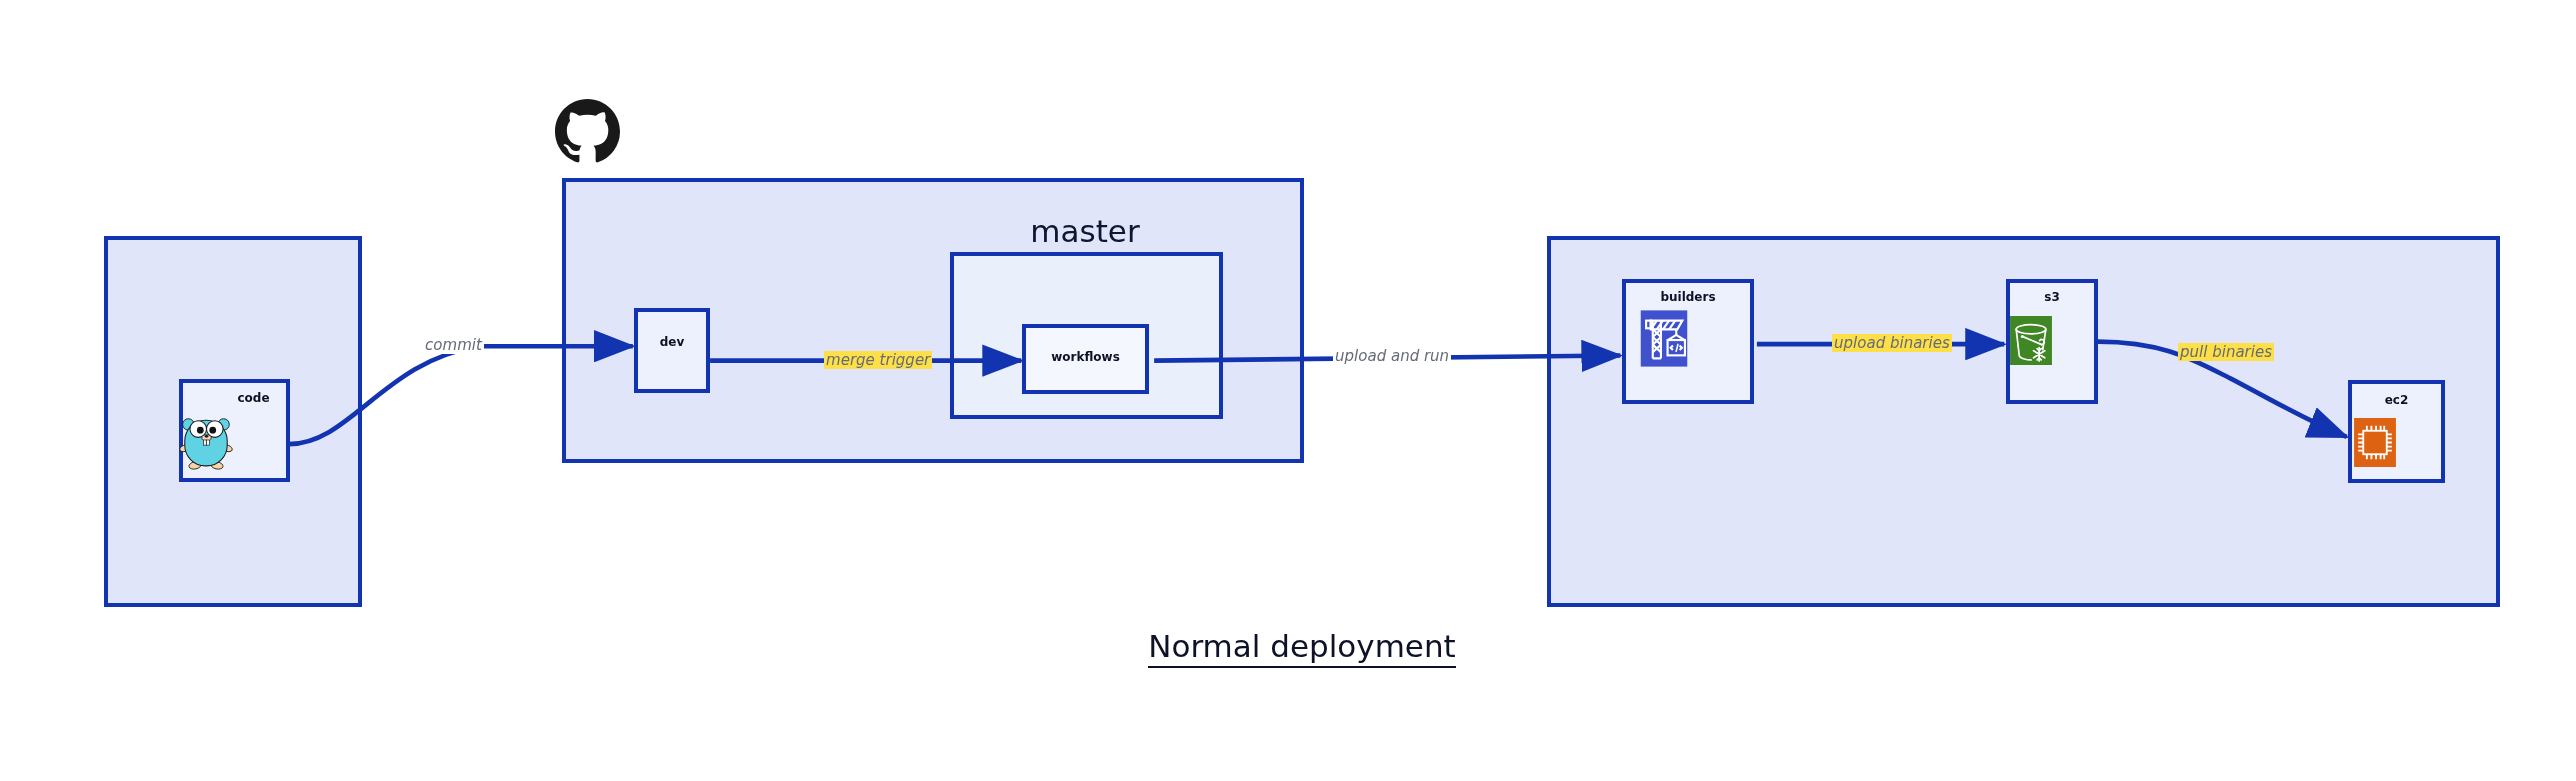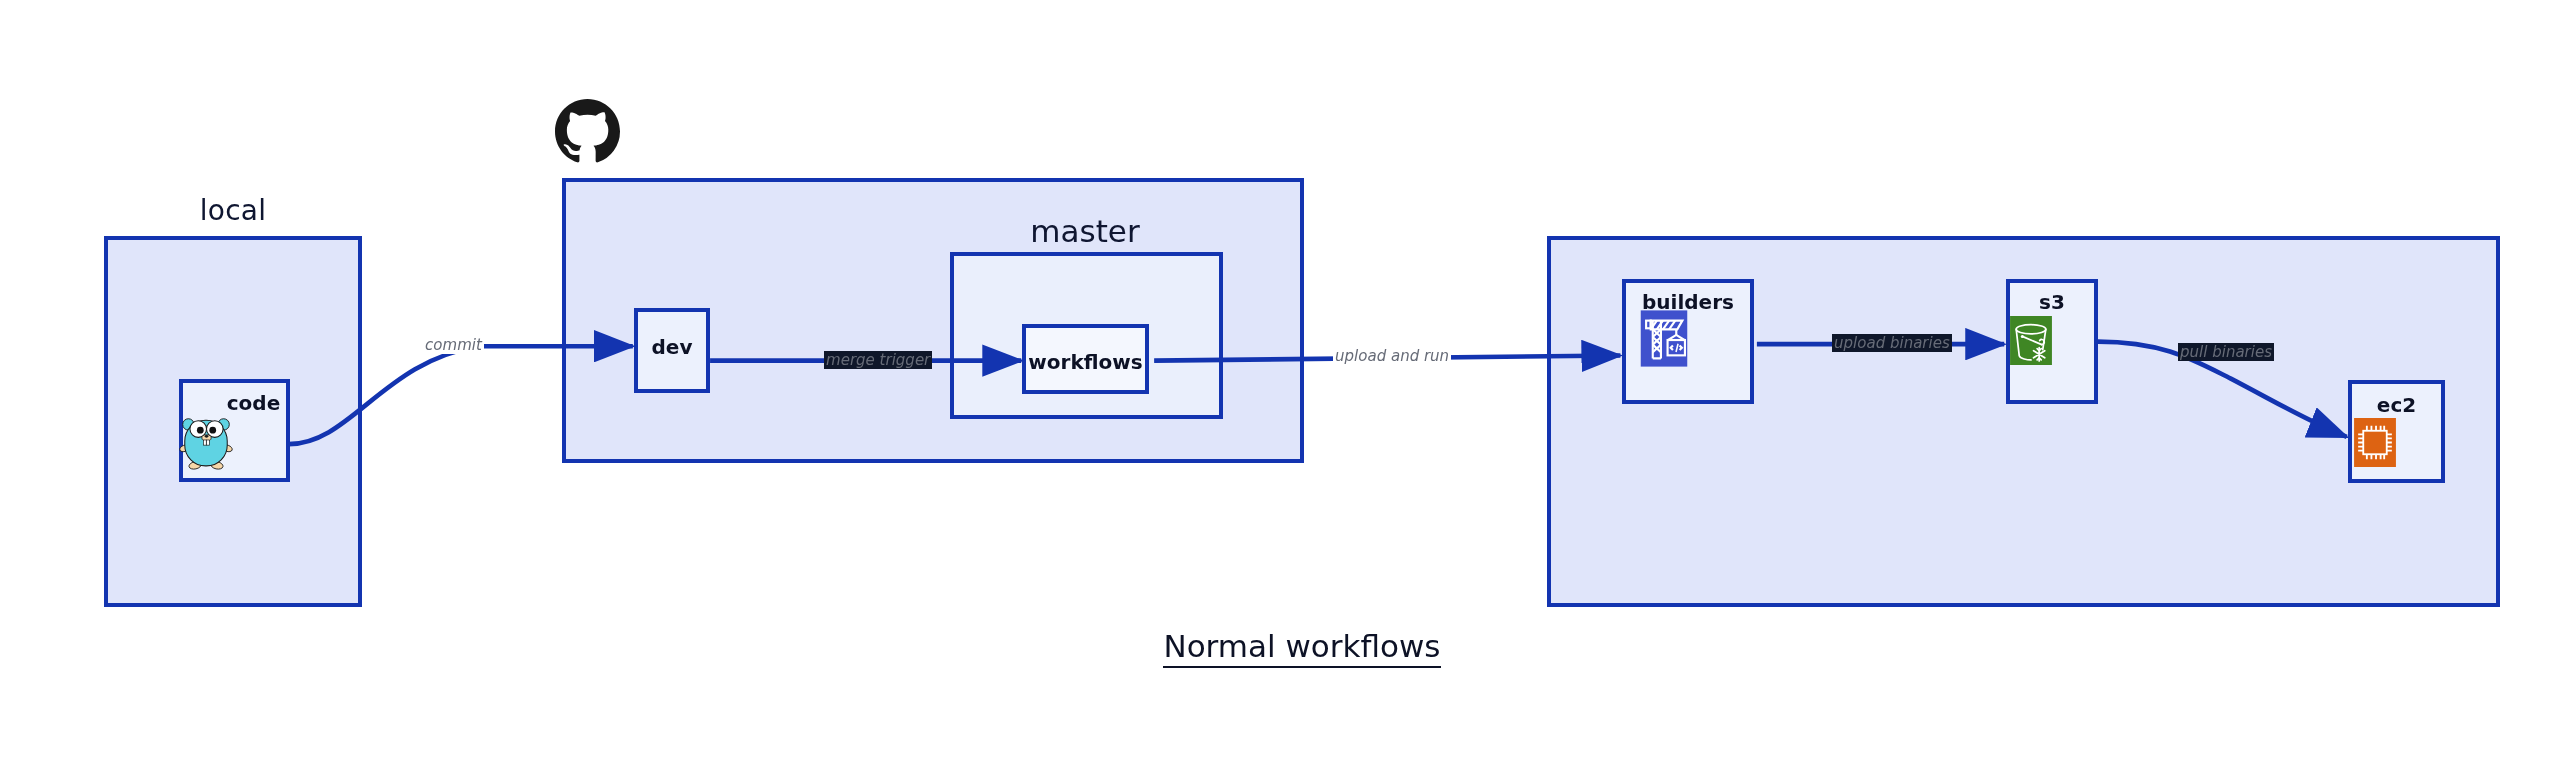--- a/index.html
+++ b/index.html
@@ -70,21 +70,21 @@
     z-index: 4;
   }
   .node.plain { background: #f4f7fe; }
   .node-label {
     position: absolute;
     left: 0;
     width: 100%;
     text-align: center;
     color: #0d1226;
     font-weight: 700;
-    font-size: 20px;
+    font-size: 12px;
     white-space: nowrap;
     z-index: 5;
   }
   .node-icon {
     position: absolute;
     left: 50%;
     transform: translateX(-50%);
     z-index: 5;
   }
 
@@ -92,21 +92,21 @@
   .edge-label {
     position: absolute;
     color: #666b77;
     font-style: italic;
     font-size: 15px;
     white-space: nowrap;
     background: #ffffff;
     padding: 0 2.1px;
     z-index: 7;
   }
-  .edge-label.on-group { background: #0f172a; }
+  .edge-label.on-group { background: #fde047; }
 
   
   #edges {
     position: absolute;
     left: 0; top: 0;
     width: 2604px;
     height: 781px;
     z-index: 5;
     pointer-events: none;
     overflow: visible;
@@ -155,21 +155,20 @@
 
     <path d="M 1378 700 L 1982 700" fill="none" stroke="#1334b0" stroke-width="9" marker-end="url(#arrowhead)"></path>
 
     <path d="M 2240 700 L 3145 690" fill="none" stroke="#1334b0" stroke-width="9" marker-end="url(#arrowhead)"></path>
 
     <path d="M 3410 668 L 3890 668" fill="none" stroke="#1334b0" stroke-width="9" marker-end="url(#arrowhead)"></path>
 
     <path d="M 4072 663 C 4200 663, 4260 700, 4330 735 C 4420 782, 4480 818, 4555 848" fill="none" stroke="#1334b0" stroke-width="9" marker-end="url(#arrowhead)"></path>
   </svg>
 
-  <div class="group-label" style="left:104px; top:194px; width:258px;">local</div>
 
   <div class="group" style="left:104px; top:236px; width:258px; height:371px;">
   </div>
 
   <div class="node" style="left:179px; top:379px; width:111px; height:103px;">
   </div>
   <div class="node-label" style="left:179px; top:391px; width:111px;padding-left:19px;">code</div>
 
   <div class="node-icon" style="left:234px; top:412px; width:57px; height:58px; margin-left:-28px;">
     <svg viewBox="0 0 110 112" width="57" height="58">
@@ -305,17 +304,17 @@
 
   <div class="edge-label on-group" style="left:824px; top:351px;">merge trigger</div>
 
   <div class="edge-label" style="left:1333px; top:347px;">upload and run</div>
 
   <div class="edge-label on-group" style="left:1832px; top:334px;">upload binaries</div>
 
   <div class="edge-label on-group" style="left:2178px; top:343px;text-align:center;">pull binaries</div>
 
   <div id="diagram-title">
-    <span>Normal workflows</span>
+    <span>Normal deployment</span>
   </div>
 
 </div>
 
 
 </body></html>

